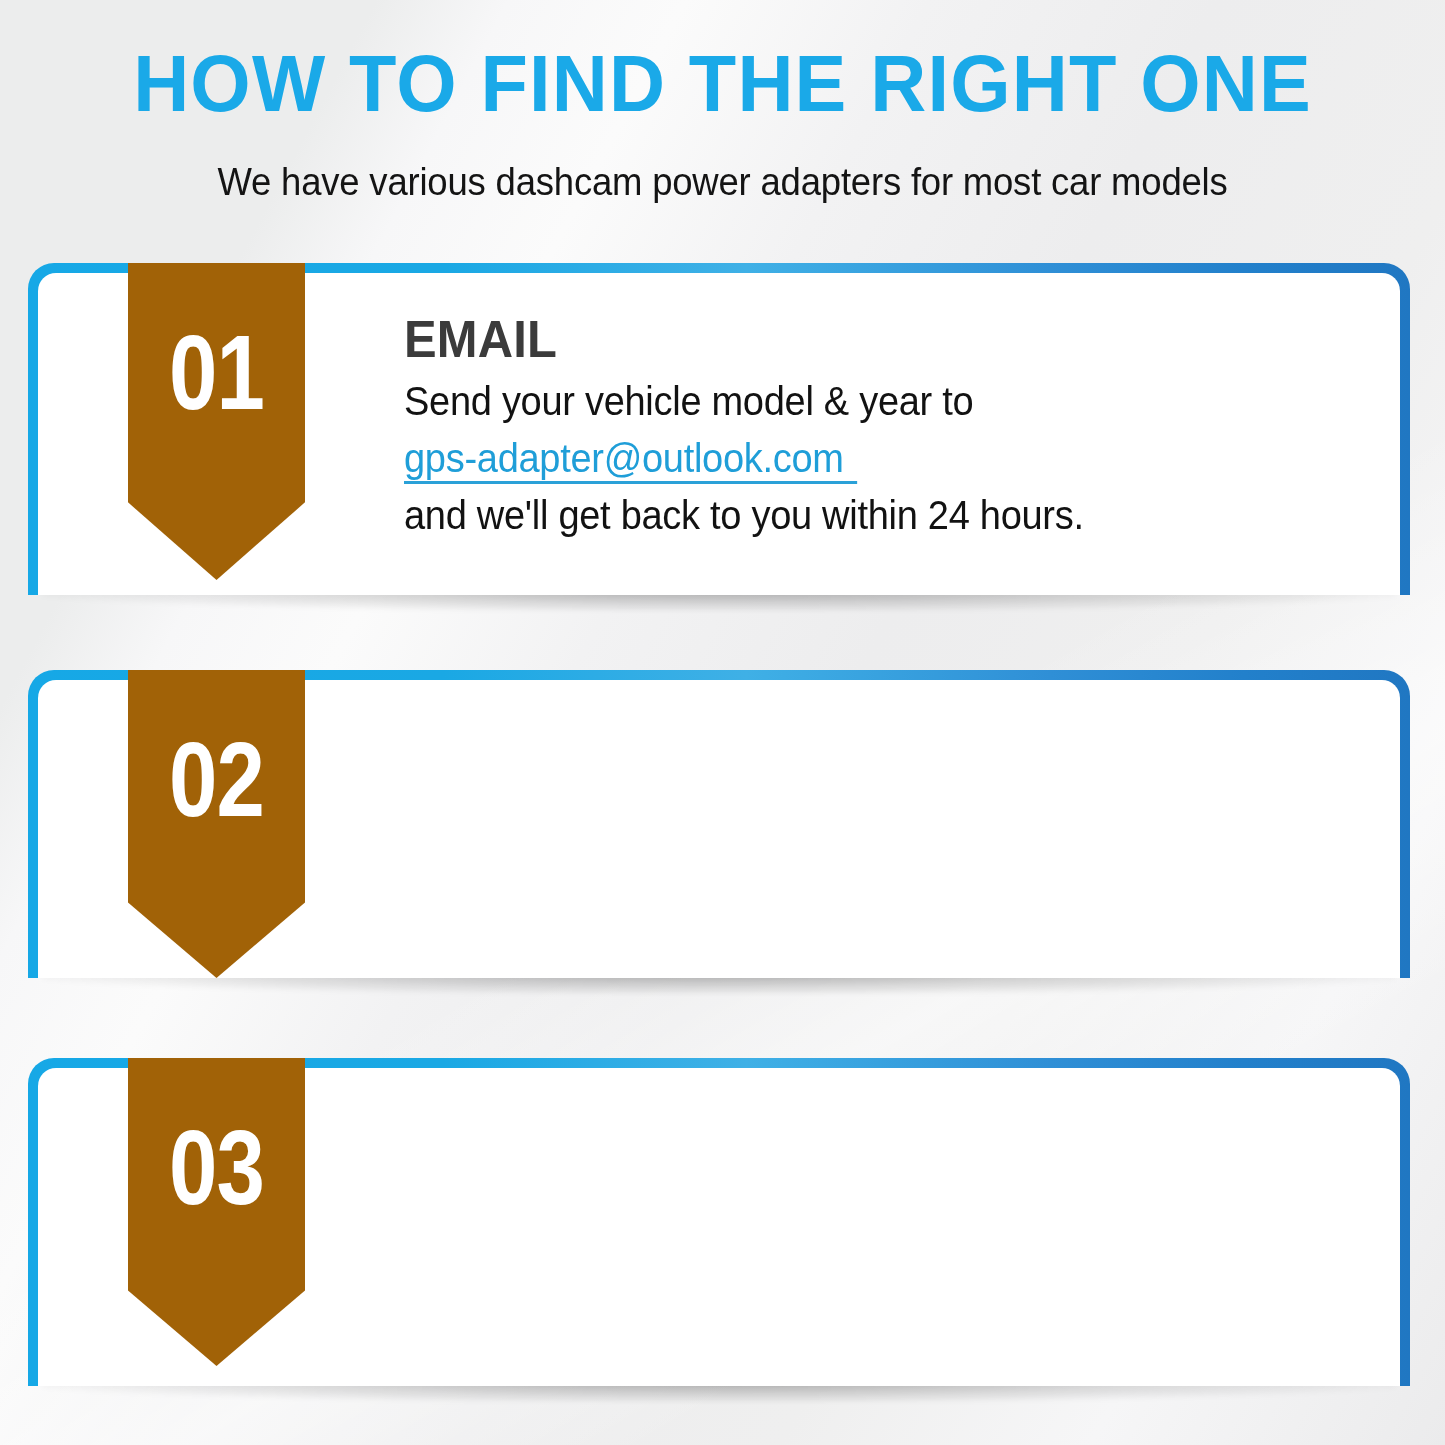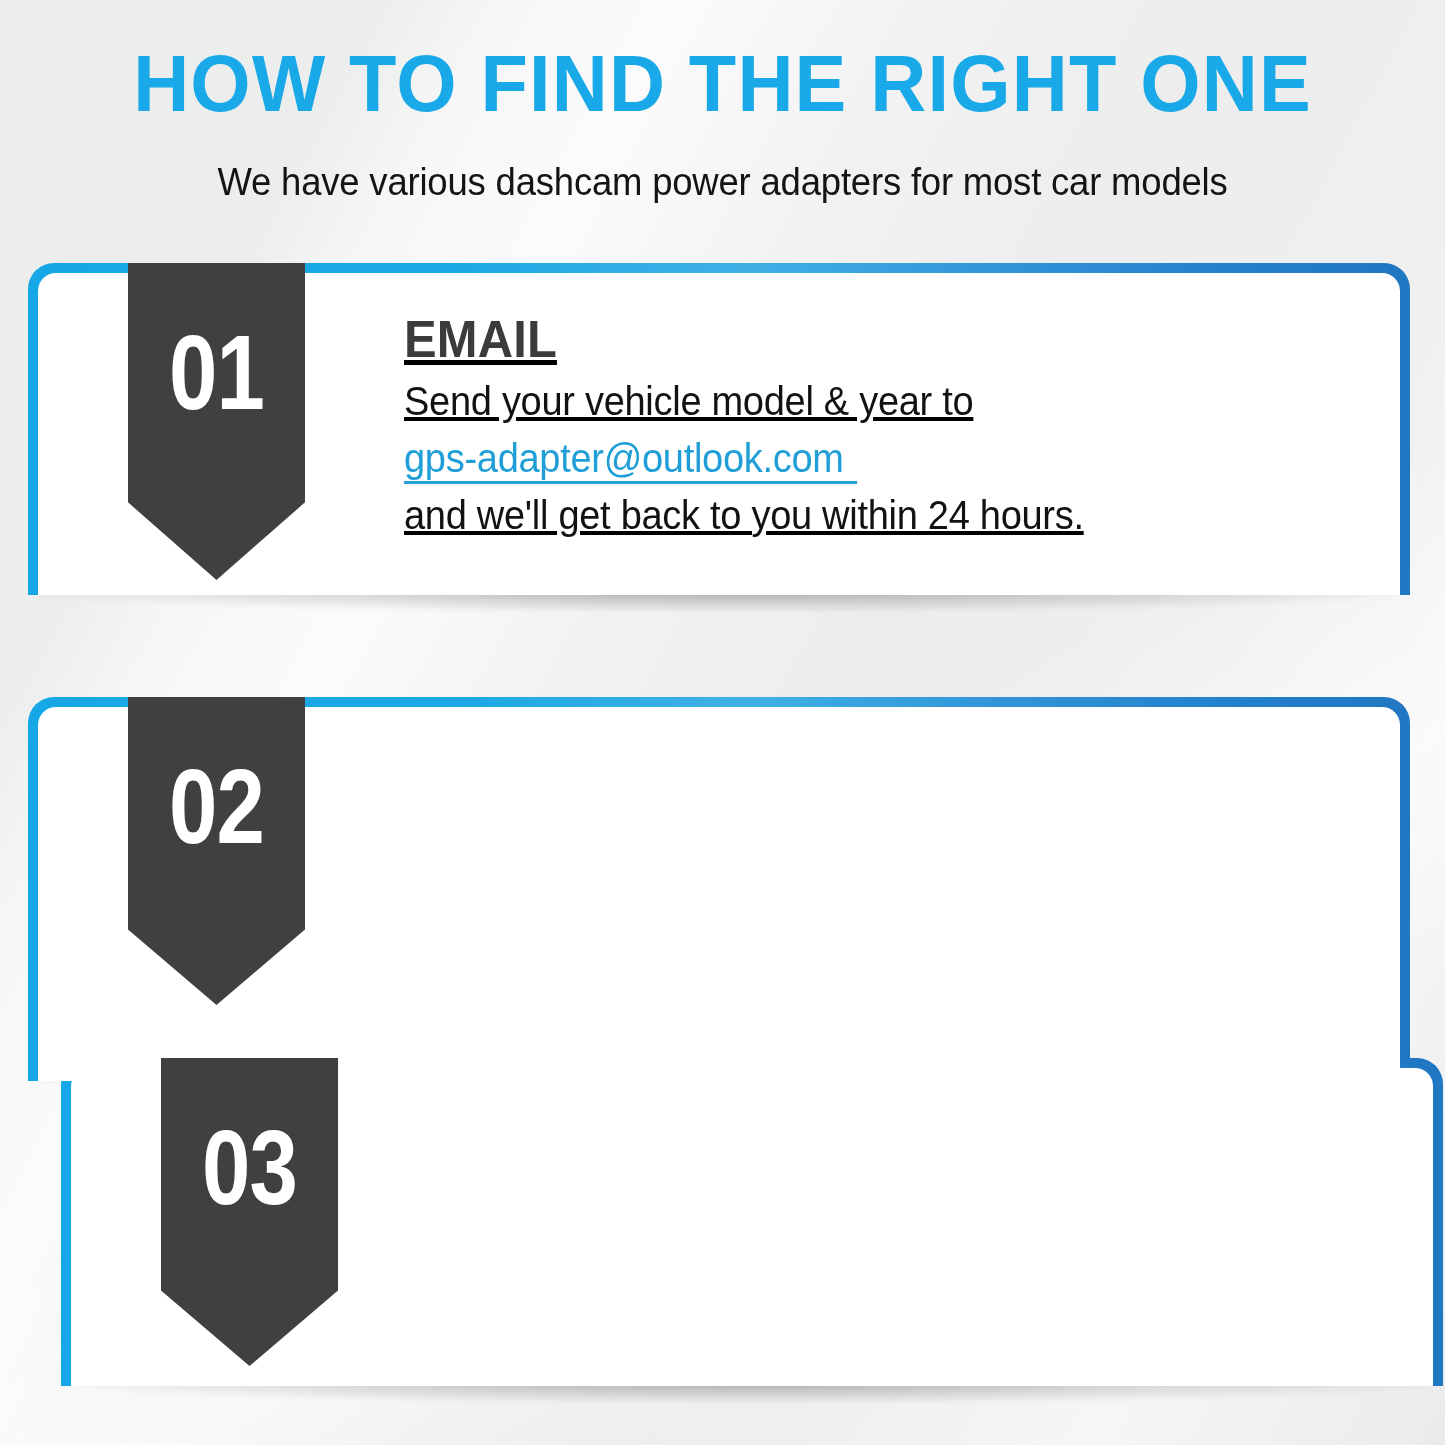--- a/index.html
+++ b/index.html
@@ -116,21 +116,21 @@
     filter: blur(2px);
     z-index: 0;
   }
 
   
   .ribbon {
     position: absolute;
     left: 100px;
     top: 0;
     width: 177px;
-    background: #404040;
+    background: #a16207;
     z-index: 3;
     clip-path: polygon(0% 0%, 100% 0%, 100% 75.5%, 50% 100%, 0% 75.5%);
   }
   .ribbon-number {
     position: absolute;
     left: 0;
     right: 0;
     top: 56px;
     text-align: center;
     color: #ffffff;
@@ -140,21 +140,20 @@
     letter-spacing: -1px;
     font-family: "Liberation Sans Narrow", "Liberation Sans", "DejaVu Sans", sans-serif;
     transform: scaleX(0.82);
   }
 
   .card-body {
     position: absolute;
     z-index: 4;
     left: 376px;
     right: 40px;
-    text-decoration: underline;
   }
   .card-heading {
     font-size: 52px;
     line-height: 1.08;
     font-weight: 700;
     color: #3b3b3b;
     letter-spacing: 0.2px;
     font-family: "Liberation Sans Narrow", "Liberation Sans", "DejaVu Sans", sans-serif;
     transform: scaleX(0.94);
     transform-origin: left center;
@@ -178,25 +177,25 @@
     padding-right: 14px;
     display: inline-block;
     line-height: 1.16;
   }
 
   
   #card-1 { top: 263px; height: 332px; }
   #card-1 .ribbon { height: 317px; }
   #card-1 .card-body { top: 48px; }
 
-  #card-2 { top: 697px; height: 384px; }
+  #card-2 { top: 670px; height: 308px; }
   #card-2 .ribbon { height: 308px; }
   #card-2 .card-body { top: 82px; }
 
-  #card-3 { top: 1058px; height: 328px; margin-left: 33px; }
+  #card-3 { top: 1058px; height: 328px; }
   #card-3 .ribbon { height: 308px; }
   #card-3 .card-body { top: 85px; }
 </style>
 </head>
 <body>
 
 <div id="bg"></div>
 
 <div id="page">
 

